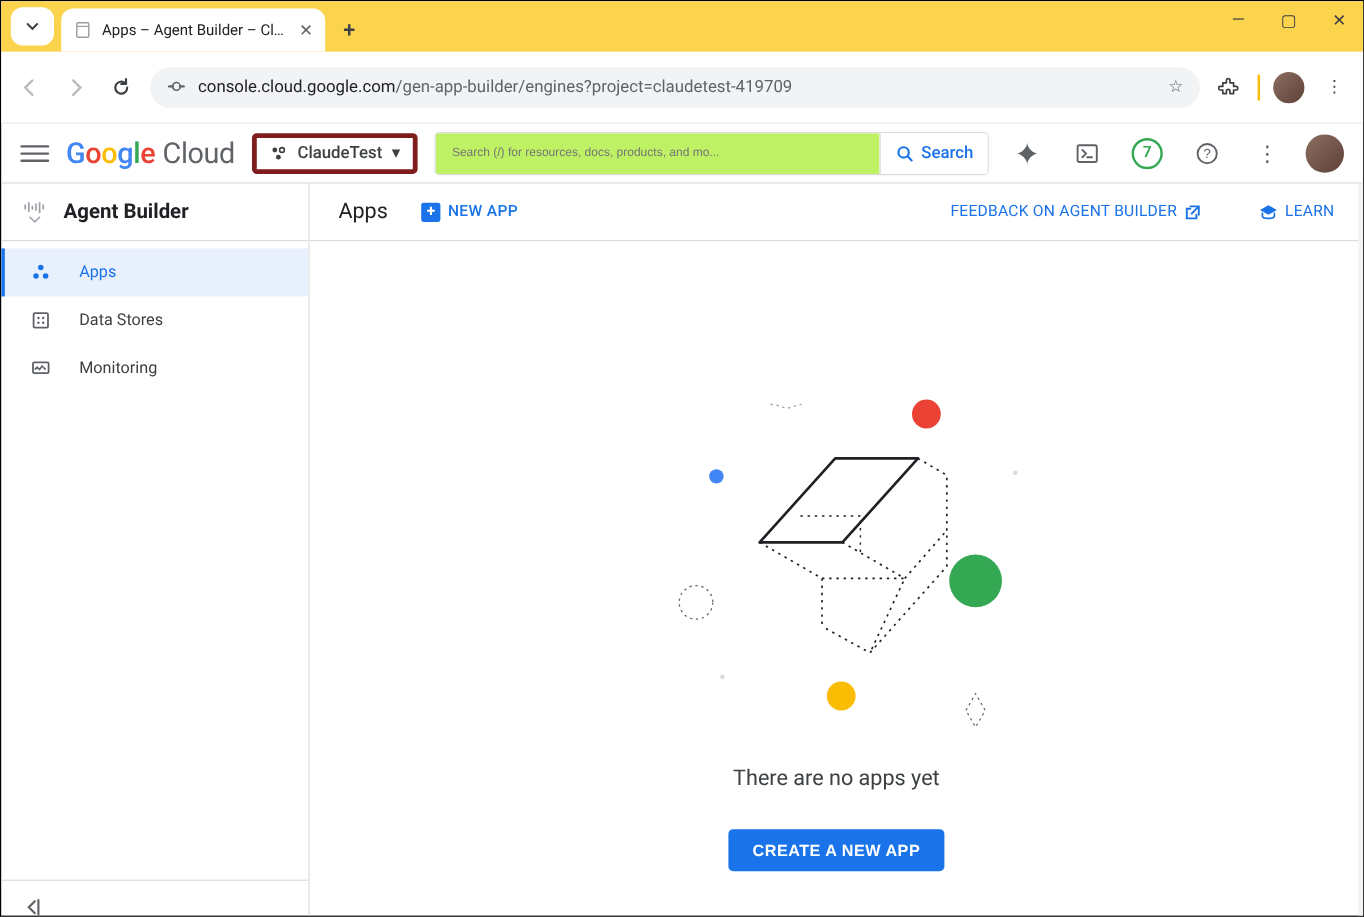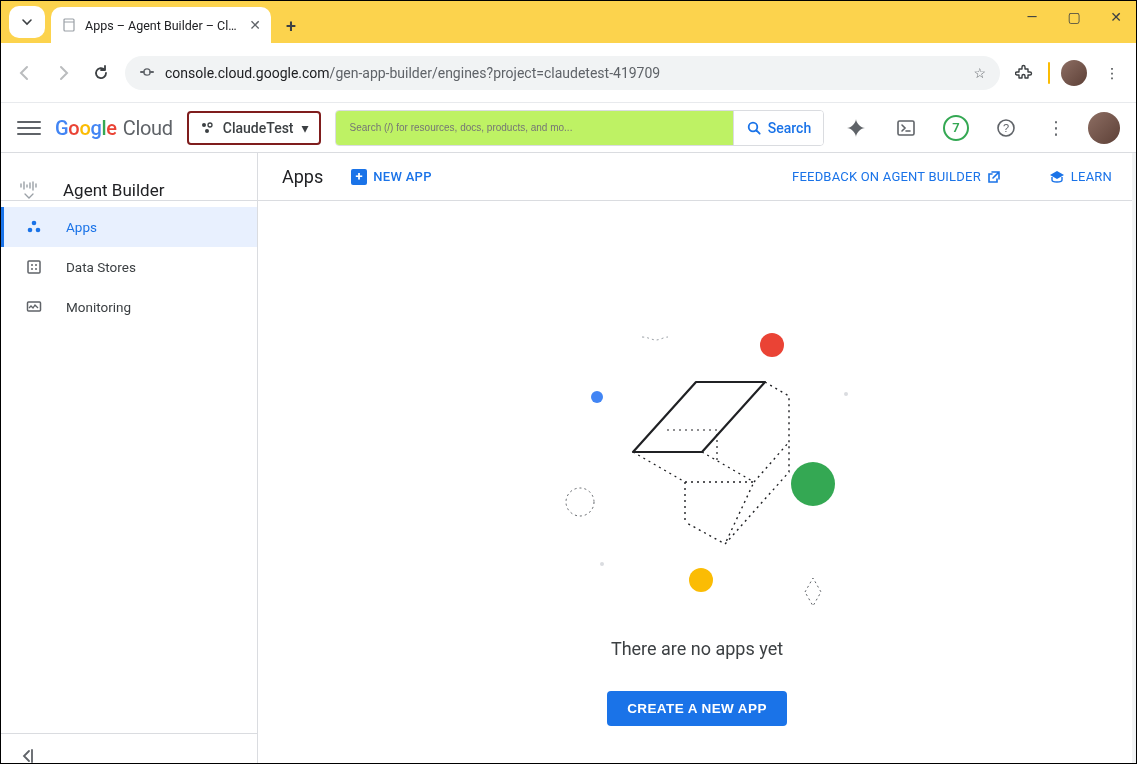--- a/index.html
+++ b/index.html
@@ -21,34 +21,34 @@
   .url-text { flex:1; overflow:hidden; white-space:nowrap; }
   .url-text .muted { color:#5f6368;}
   .star { color:#5f6368;}
   .ext-icon, .avatar-sm, .kebab { width:28px; height:28px; display:flex; align-items:center; justify-content:center; color:#3c4043;}
   .avatar-sm .circle { width:26px;height:26px;border-radius:50%; background:linear-gradient(135deg,#8d6e63,#5d4037);}
   .yellow-sep { width:2px; height:22px; background:#fbbc04; border-radius:1px;}
   
   .cloud-header { height:50px; display:flex; align-items:center; padding:0 16px; gap:14px; border-bottom:1px solid #dadce0;}
   .hamburger { width:24px;height:24px;display:flex;flex-direction:column;justify-content:center;gap:4px;}
   .hamburger div{height:2px;background:#5f6368;border-radius:1px;}
-  .logo { font-size:20px; font-weight:400; letter-spacing:-0.3px; display:flex; gap:4px; align-items:baseline;}
+  .logo { font-size:24px; font-weight:400; letter-spacing:-0.3px; display:flex; gap:4px; align-items:baseline;}
   .logo .g1{color:#4285F4;font-weight:500;} .logo .g2{color:#EA4335;font-weight:500;} .logo .g3{color:#FBBC04;font-weight:500;} .logo .g4{color:#4285F4;font-weight:500;} .logo .g5{color:#34A853;font-weight:500;} .logo .g6{color:#EA4335;font-weight:500;}
   .logo .cloud{color:#5f6368; font-weight:400; margin-left:2px;}
-  .project-picker { height:34px; border:2px solid #7f1d1d; border-radius:4px; display:flex; align-items:center; padding:0 10px; gap:8px; font-weight:500; color:#3c4043; cursor:pointer;}
+  .project-picker { height:34px; border:4px solid #7f1d1d; border-radius:4px; display:flex; align-items:center; padding:0 10px; gap:8px; font-weight:500; color:#3c4043; cursor:pointer;}
   .searchbox { flex:1; height:36px; display:flex; border:1px solid #dadce0; border-radius:4px; overflow:hidden;}
   .searchbox input { flex:1; border:none; padding:0 14px; font-size:10px; color:#5f6368; outline:none; background:#bef264;}
   .search-btn { width:90px; border-left:1px solid #dadce0; display:flex; align-items:center; justify-content:center; gap:6px; color:#1a73e8; font-weight:500; background:#fff;}
   .hdr-icon { width:36px;height:36px;display:flex;align-items:center;justify-content:center;color:#5f6368; font-size:18px;}
   .badge7 { width:26px;height:26px;border:2px solid #34a853;border-radius:50%;display:flex;align-items:center;justify-content:center;color:#34a853;font-weight:600;font-size:13px;}
   .avatar-lg{width:32px;height:32px;border-radius:50%;background:linear-gradient(135deg,#8d6e63,#5d4037);}
   
   .body { display:flex; height:calc(764px - 42px - 48px - 50px);}
   .sidebar { width:257px; border-right:1px solid #dadce0; display:flex; flex-direction:column;}
-  .side-head { height:48px; display:flex; align-items:flex-end; gap:24px; padding:0 18px; border-bottom:1px solid #dadce0; font-size:17px; font-weight:400; color:#202124;}
+  .side-head { height:48px; display:flex; align-items:center; gap:14px; padding:0 18px; border-bottom:1px solid #dadce0; font-size:17px; font-weight:700; color:#202124;}
   .ab-logo { width:20px; height:20px; display:flex; align-items:center; justify-content:center; color:#9aa0a6;}
   .side-nav { padding-top:6px; flex:1;}
   .nav-item { height:40px; display:flex; align-items:center; gap:22px; padding:0 22px; font-size:13.5px; color:#3c4043; cursor:pointer; border-left:3px solid transparent;}
   .nav-item.active { background:#e8f0fe; color:#1a73e8; border-left-color:#1a73e8;}
   .nav-item .nicon { width:18px; text-align:center; color:inherit; font-size:15px;}
   .side-foot { height:44px; border-top:1px solid #dadce0; display:flex; align-items:center; padding:0 18px; color:#5f6368;}
   
   .main { flex:1; display:flex; flex-direction:column; position:relative;}
   .main-head { height:48px; border-bottom:1px solid #dadce0; display:flex; align-items:center; padding:0 24px; gap:28px;}
   .main-head h1 { font-size:18px; font-weight:400;}

